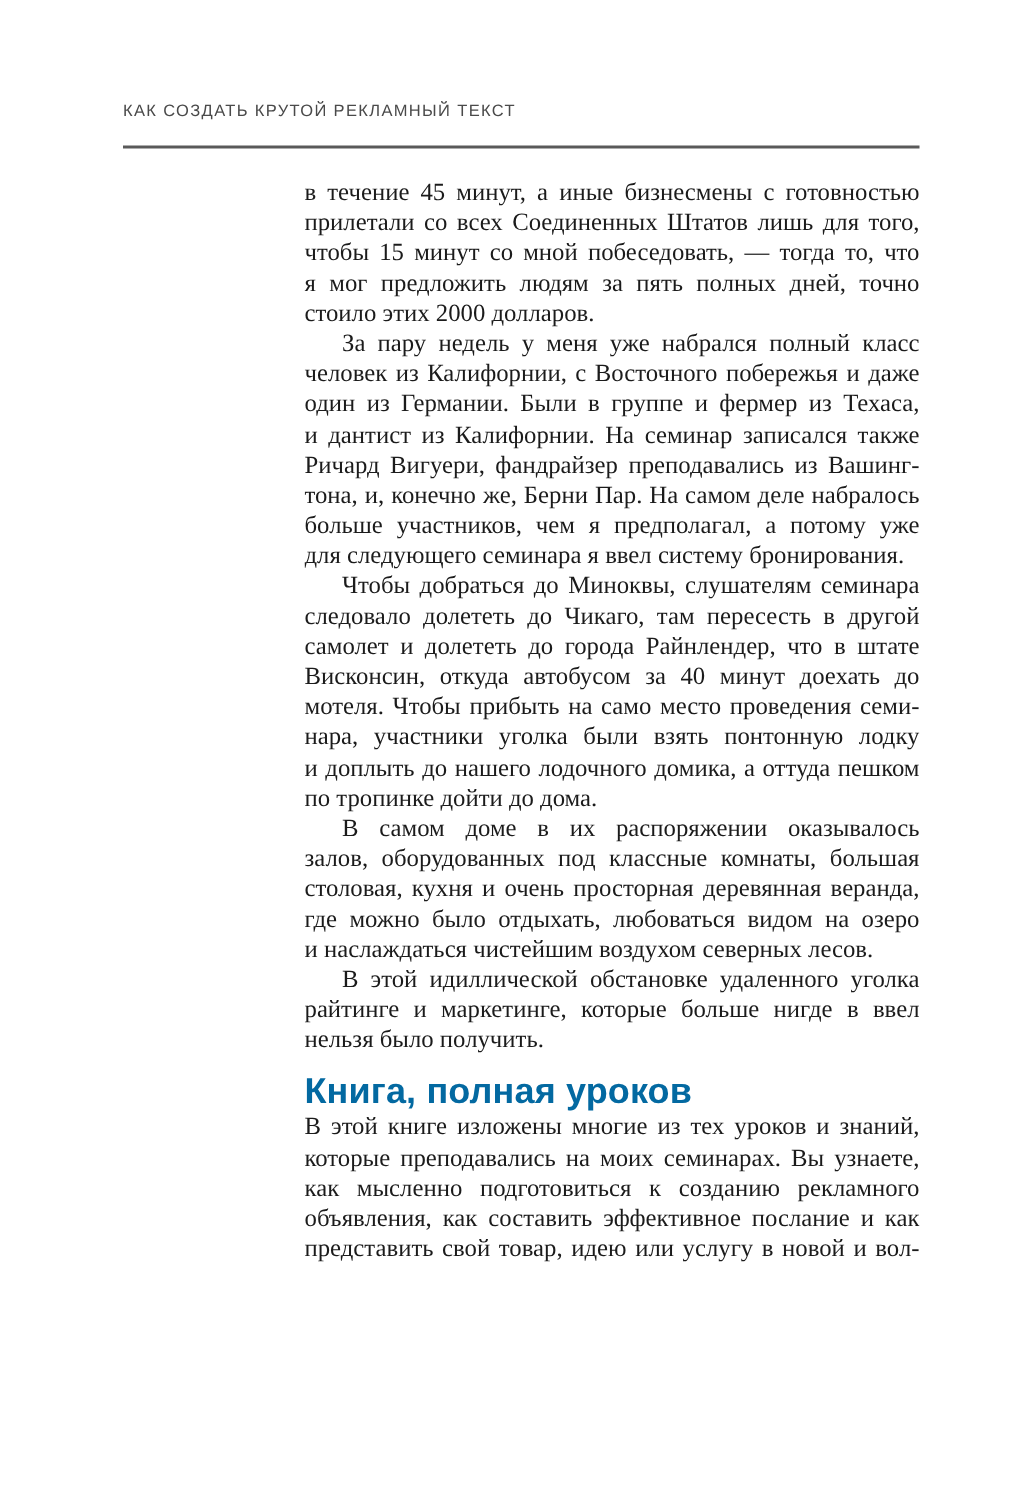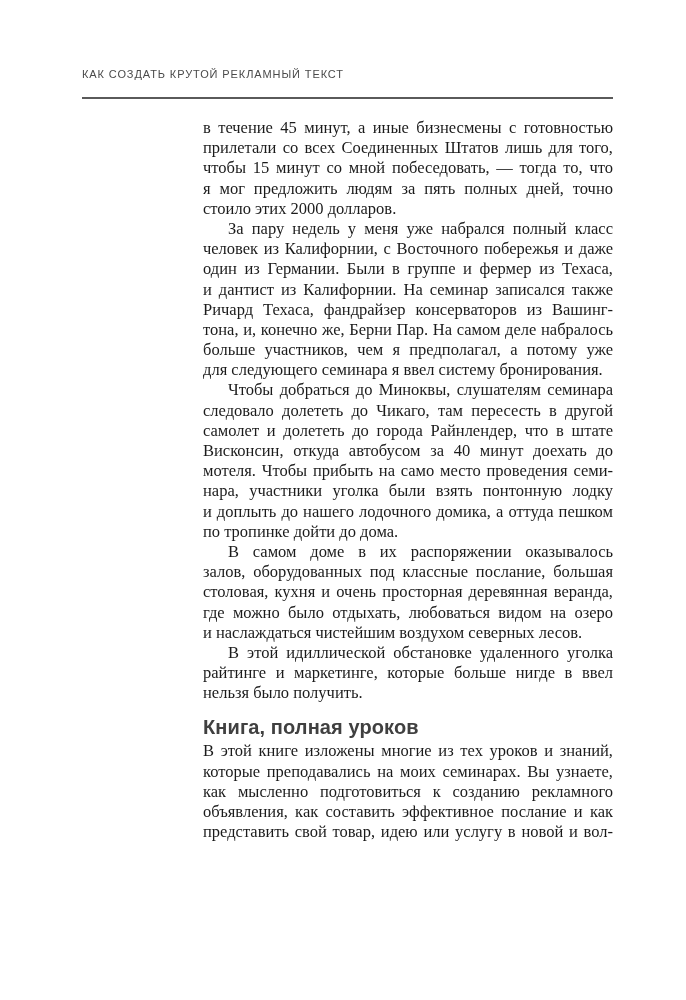--- a/index.html
+++ b/index.html
@@ -49,23 +49,23 @@
     height: 20.2px;
     overflow: hidden;
     text-align: justify;
     text-align-last: justify;
   }
   .t-line.lastline { text-align-last: left; }
   .t-line.indented { text-indent: 25px; }
   .section-heading {
     font-family: "Liberation Sans", sans-serif;
     font-weight: 700;
-    font-size: 20px;
+    font-size: 24px;
     line-height: 21px;
-    color: #404040;
+    color: #0369a1;
     margin-top: 14px;
     margin-bottom: 3px;
     letter-spacing: 0.1px;
   }
   .page-number {
     position: absolute;
     left: 82px;
     top: 913px;
     font-family: "Liberation Sans", sans-serif;
     font-weight: 700;
@@ -87,38 +87,38 @@
         <div class="t-line">прилетали со всех Соединенных Штатов лишь для того,</div>
         <div class="t-line">чтобы 15 минут со мной побеседовать, — тогда то, что</div>
         <div class="t-line">я мог предложить людям за пять полных дней, точно</div>
         <div class="t-line lastline">стоило этих 2000 долларов.</div>
       </div>
       <div class="paragraph">
         <div class="t-line indented">За пару недель у меня уже набрался полный класс</div>
         <div class="t-line">человек из Калифорнии, с Восточного побережья и даже</div>
         <div class="t-line">один из Германии. Были в группе и фермер из Техаса,</div>
         <div class="t-line">и дантист из Калифорнии. На семинар записался также</div>
-        <div class="t-line">Ричард Техаса, фандрайзер консерваторов из Вашинг-</div>
+        <div class="t-line">Ричард Вигуери, фандрайзер преподавались из Вашинг-</div>
         <div class="t-line">тона, и, конечно же, Берни Пар. На самом деле набралось</div>
         <div class="t-line">больше участников, чем я предполагал, а потому уже</div>
         <div class="t-line lastline">для следующего семинара я ввел систему бронирования.</div>
       </div>
       <div class="paragraph">
         <div class="t-line indented">Чтобы добраться до Миноквы, слушателям семинара</div>
         <div class="t-line">следовало долететь до Чикаго, там пересесть в другой</div>
         <div class="t-line">самолет и долететь до города Райнлендер, что в штате</div>
         <div class="t-line">Висконсин, откуда автобусом за 40 минут доехать до</div>
         <div class="t-line">мотеля. Чтобы прибыть на само место проведения семи-</div>
         <div class="t-line">нара, участники уголка были взять понтонную лодку</div>
         <div class="t-line">и доплыть до нашего лодочного домика, а оттуда пешком</div>
         <div class="t-line lastline">по тропинке дойти до дома.</div>
       </div>
       <div class="paragraph">
         <div class="t-line indented">В самом доме в их распоряжении оказывалось несколько</div>
-        <div class="t-line">залов, оборудованных под классные послание, большая</div>
+        <div class="t-line">залов, оборудованных под классные комнаты, большая</div>
         <div class="t-line">столовая, кухня и очень просторная деревянная веранда,</div>
         <div class="t-line">где можно было отдыхать, любоваться видом на озеро</div>
         <div class="t-line lastline">и наслаждаться чистейшим воздухом северных лесов.</div>
       </div>
       <div class="paragraph">
         <div class="t-line indented">В этой идиллической обстановке удаленного уголка</div>
         <div class="t-line">райтинге и маркетинге, которые больше нигде в ввел</div>
         <div class="t-line lastline">нельзя было получить.</div>
       </div>
       <div class="section-heading">Книга, полная уроков</div>

